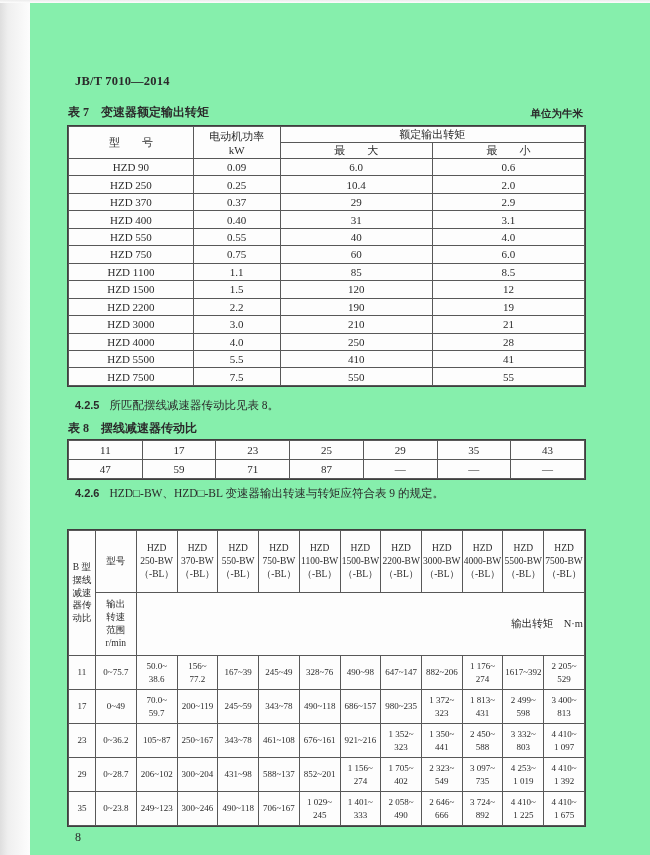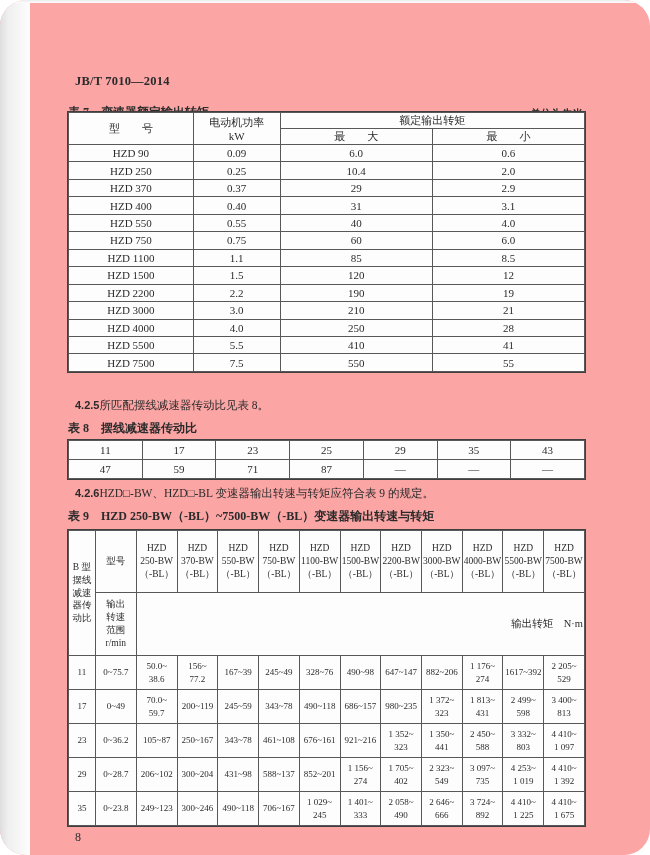--- a/index.html
+++ b/index.html
@@ -1,28 +1,28 @@
 <!DOCTYPE html>
 <html><head>
 <meta charset="utf-8">
 <style>
   * { margin:0; padding:0; box-sizing:border-box; }
   body { background:#ffffff; font-family:"Liberation Serif","DejaVu Serif",serif; }
-  .page { position:relative; width:650px; height:855px; background:#fca5a5; overflow:hidden; color:#2b2b2b;border-radius:26px; }
+  .page { position:relative; width:650px; height:855px; background:#86efac; overflow:hidden; color:#2b2b2b; }
   .edge-left { position:absolute; left:0; top:0; width:30px; height:855px;
     background:linear-gradient(to right,#dedede 0,#efefef 8px,#fdfdfd 30px); }
   .edge-top { position:absolute; left:0; top:0; width:650px; height:3px; background:linear-gradient(#ececec,#fdfdfd); }
   .doc-header { position:absolute; left:75px; top:74px; font-size:12.5px; font-weight:bold; letter-spacing:.2px; }
   .caption-row { position:absolute; left:68px; width:517px; font-size:12px; font-weight:bold; }
   .caption-row .unit { position:absolute; right:2px; top:3px; font-weight:bold; font-size:10.5px; }
   .section-line { position:absolute; left:75px; width:510px; font-size:11.5px; }
-  .section-line b { font-family:"Liberation Sans","DejaVu Sans",sans-serif; font-size:11px; }
+  .section-line b { font-family:"Liberation Sans","DejaVu Sans",sans-serif; font-size:11px; margin-right:10px; }
   table { position:absolute; border-collapse:collapse; table-layout:fixed; background:#fdfdfd; }
   td { border:1px solid #585858; text-align:center; vertical-align:middle; padding:0 1px; overflow:hidden; }
-  .t7 { left:68px; top:112px; width:517px; height:260px; font-size:11px; }
+  .t7 { left:68px; top:126px; width:517px; height:260px; font-size:11px; }
   .t7 tr.h { height:16px; }
   .t8 { left:68px; top:440px; width:517px; height:38px; font-size:11px; }
   .t8 tr { height:19px; }
   .t9 { left:68px; top:530px; width:517px; height:295px; font-size:9px; }
   .t9 tr.h1 { height:62px; }
   .t9 tr.h2 { height:63px;padding-left:17px; }
   .t9 tr.d { height:34px; }
   .t9 td { line-height:1.35; }
   .pre { white-space:pre-line; }
   .hdr9 { font-size:9.5px;margin-left:11px; }
@@ -180,23 +180,20 @@
           <td>—</td>
           <td>—</td>
     </tr>
   </tbody>
     </table>
 
   <div class="section-line" style="top:486px;">
     <b>4.2.6</b><span>HZD□-BW、HZD□-BL 变速器输出转速与转矩应符合表 9 的规定。</span>
   </div>
 
-  <div class="caption-row" style="top:508px;">
-    <span>表 9　HZD 250-BW（-BL）~7500-BW（-BL）变速器输出转速与转矩</span>
-  </div>
 
   <table class="t9 outer">
     <colgroup>
       <col style="width:5.2%">
         <col style="width:7.95%">
       <col style="width:7.895%">
         <col style="width:7.895%">
         <col style="width:7.895%">
         <col style="width:7.895%">
         <col style="width:7.895%">

